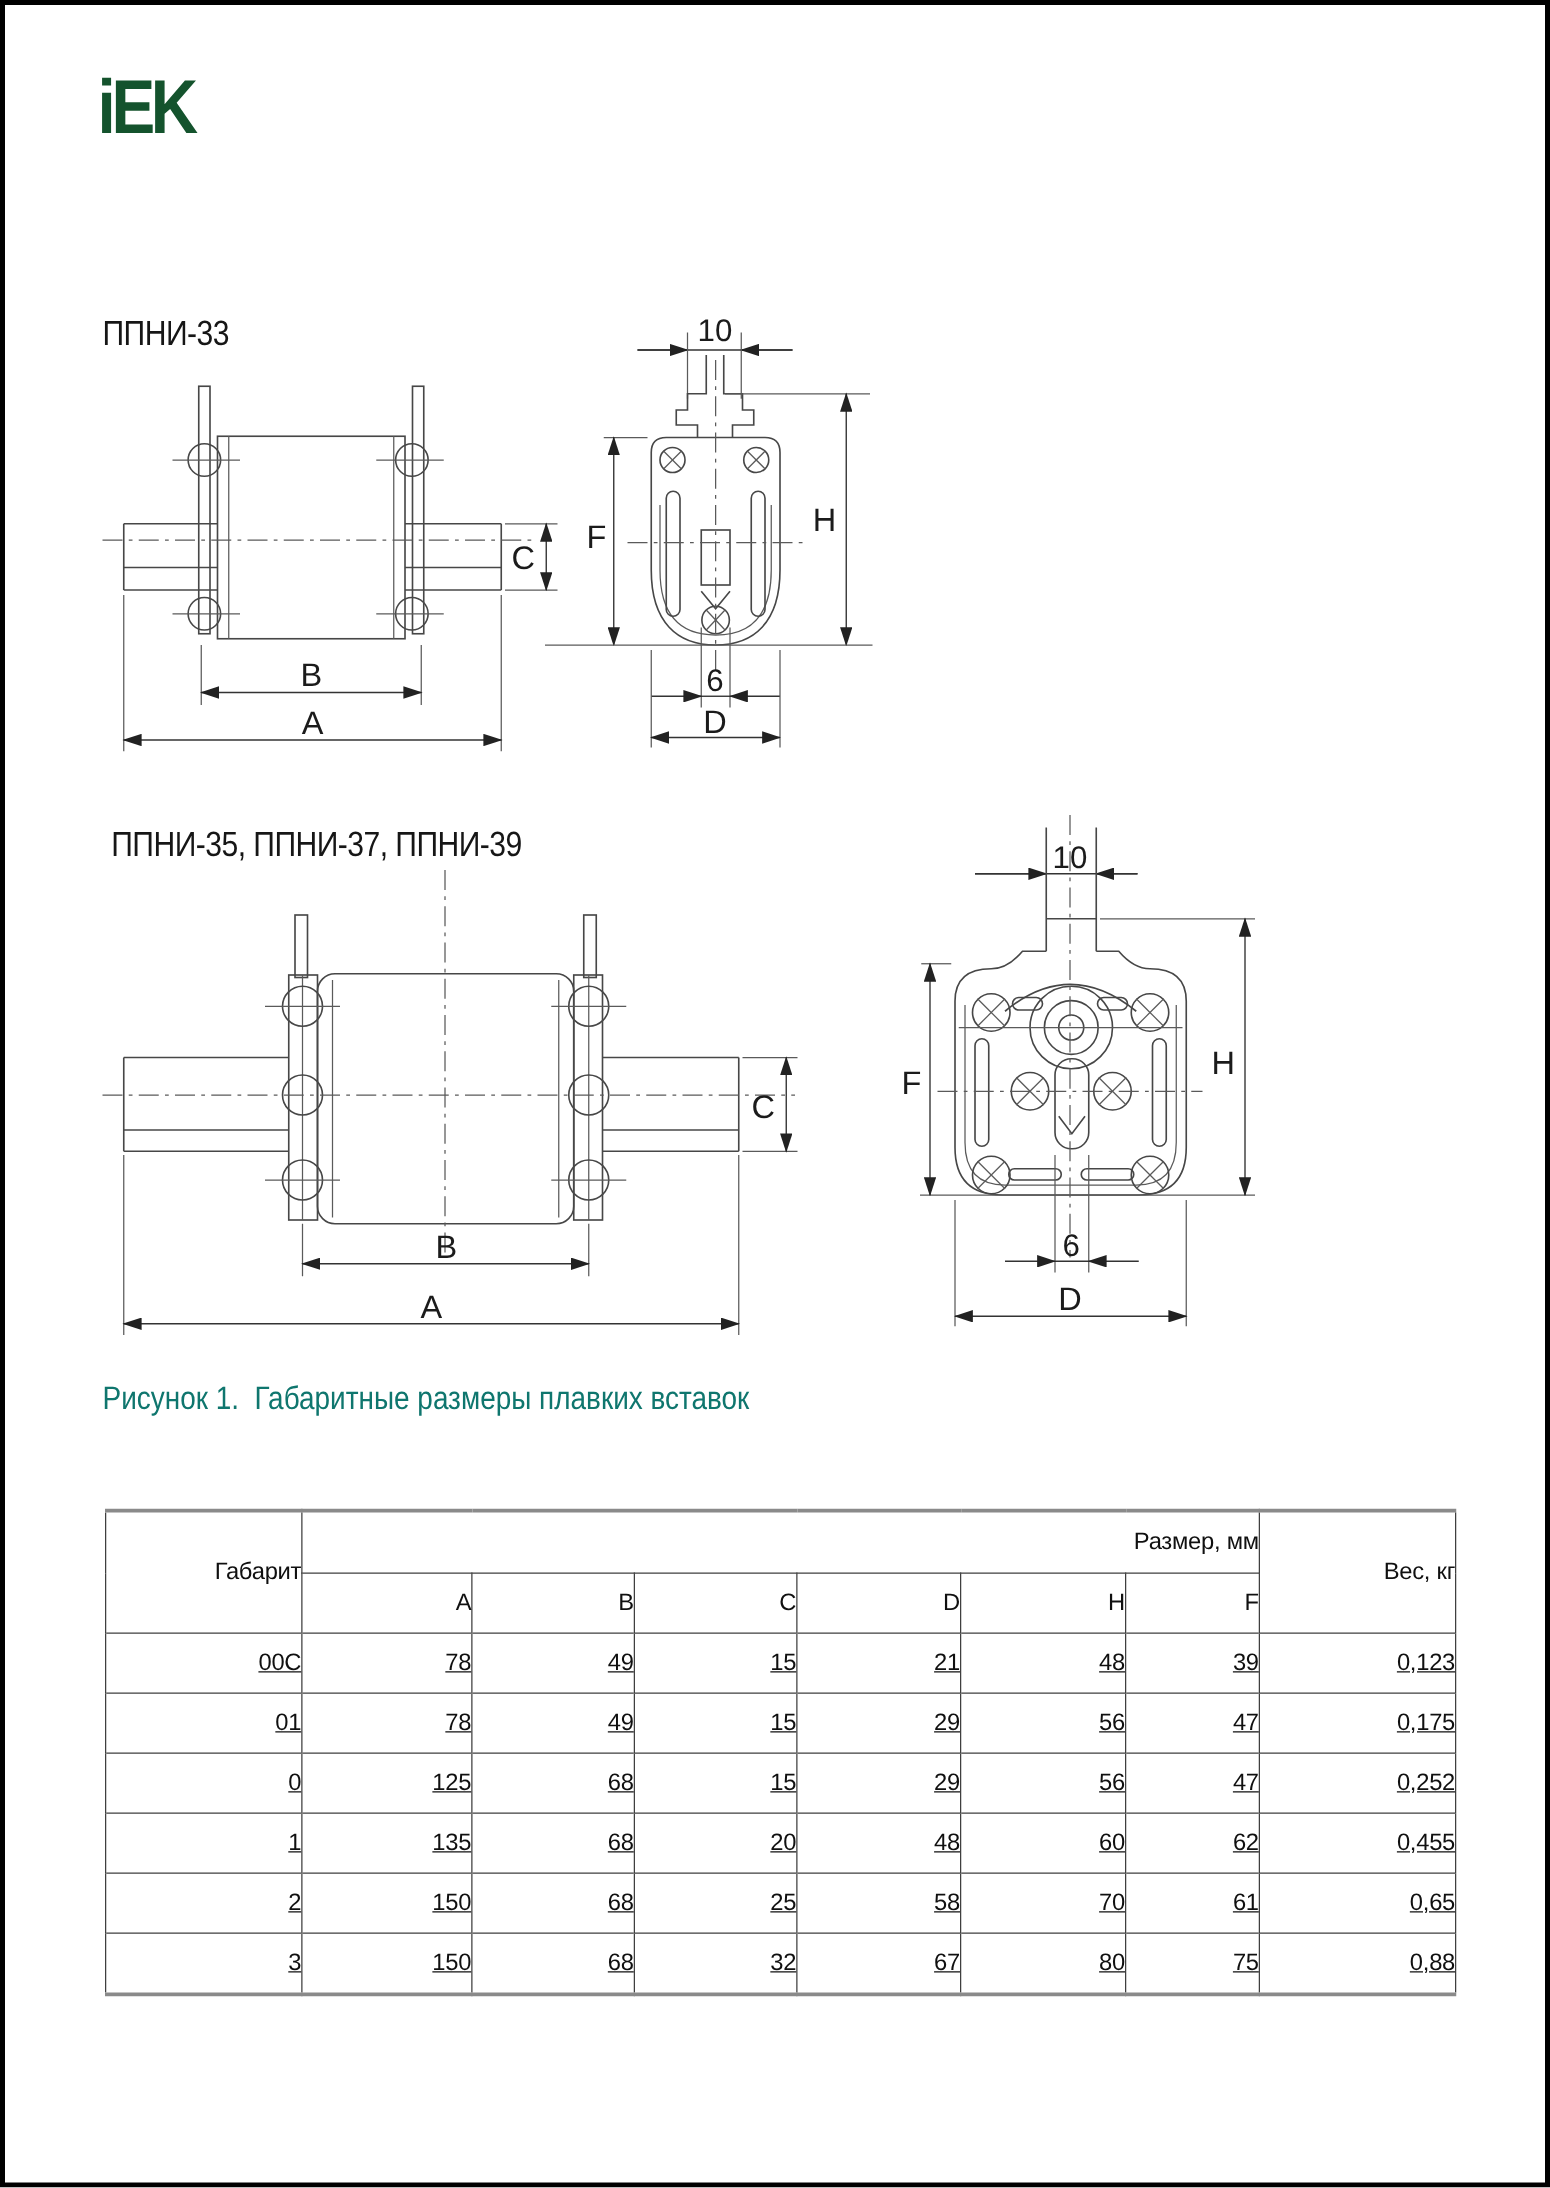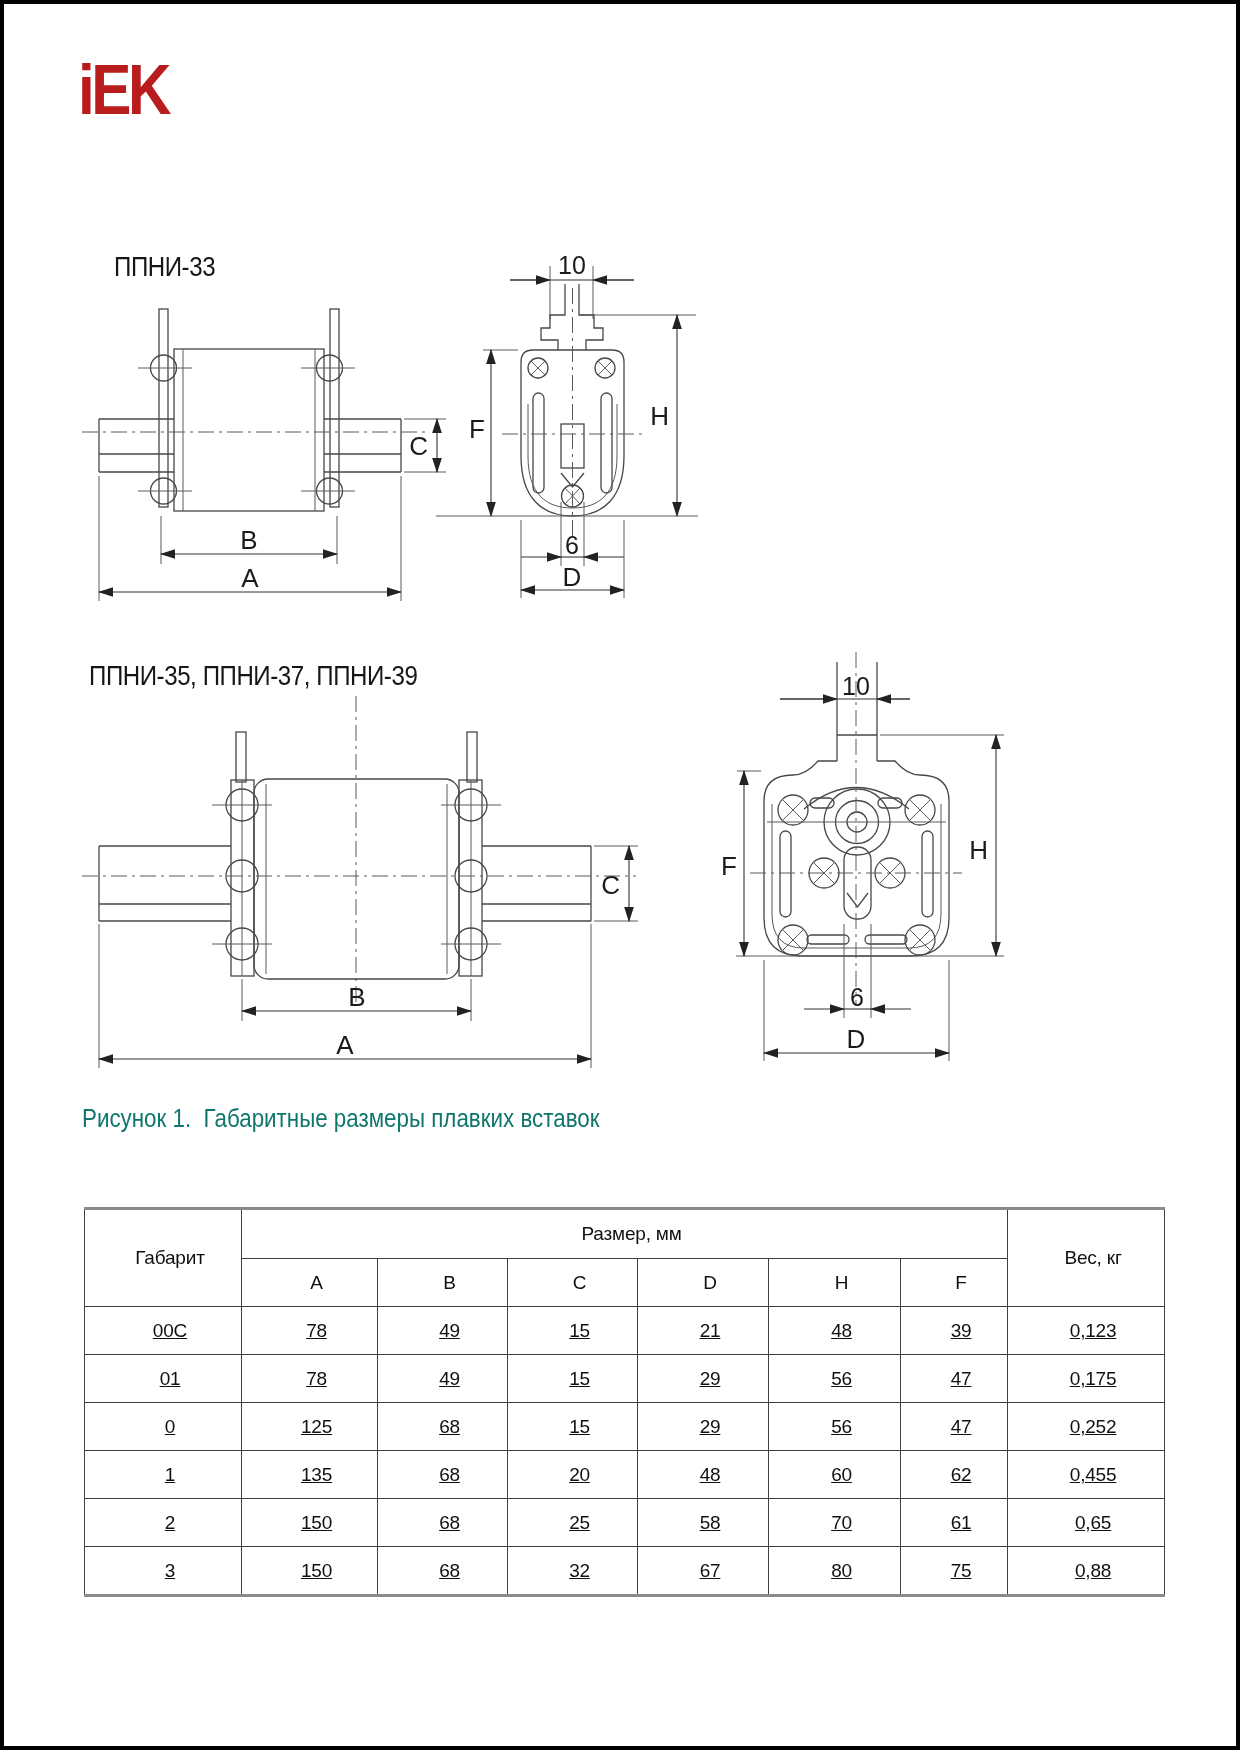--- a/index.html
+++ b/index.html
@@ -1,37 +1,37 @@
 <!DOCTYPE html>
 <html><head>
 <meta charset="utf-8">
 <style>
   html,body{margin:0;padding:0;background:#fff;}
   .page{position:relative;width:1240px;height:1750px;background:#fff;
         border:4px solid #000;box-sizing:border-box;overflow:hidden;
         font-family:"Liberation Sans",sans-serif;color:#111;}
-  .logo{position:absolute;left:74px;top:46px;font-size:70px;font-weight:bold;
-        letter-spacing:-4px;color:#b91c1c;}
+  .logo{position:absolute;left:74px;top:46px;font-size:61px;font-weight:bold;
+        letter-spacing:-4px;color:#14532d;}
   .cond{display:inline-block;transform:scaleX(0.86);transform-origin:0 50%;white-space:pre;}
   .fig-title{position:absolute;font-size:28px;color:#161616;letter-spacing:-0.5px;}
-  .t1{left:78px;top:247px;margin-left:32px;}
+  .t1{left:78px;top:247px;}
   .t2{left:85px;top:656px;}
   .caption{position:absolute;left:78px;top:1099px;font-size:26px;color:#0f766e;}
   svg.draw{position:absolute;left:0;top:0;}
   .g{stroke:#474747;fill:none;stroke-width:1.3;}
   .t{stroke:#5a5a5a;fill:none;stroke-width:1;}
   .cl{stroke:#5a5a5a;fill:none;stroke-width:1;stroke-dasharray:16 5 3 5;}
   .dim{stroke:#333;fill:none;stroke-width:1.1;}
   text.dl{font-family:"Liberation Sans",sans-serif;font-size:26px;fill:#1b1b1b;}
   text.dn{font-family:"Liberation Sans",sans-serif;font-size:25px;fill:#1b1b1b;}
   table.dim-table{position:absolute;left:80px;top:1203px;width:1080px;
         border-collapse:collapse;table-layout:fixed;
         border-top:3px solid #8a8a8a;border-bottom:3px solid #8a8a8a;
         font-size:19px;letter-spacing:-0.2px;color:#101010;}
-  table.dim-table td,table.dim-table th{font-weight:normal;text-align:center;
+  table.dim-table td,table.dim-table th{font-weight:normal;text-align:right;
         padding:0 0 0 14px;vertical-align:middle;
         border-left:1px solid #3f3f3f;border-right:1px solid #3f3f3f;}
   table.dim-table tr.h1 th{height:48px;}
   table.dim-table tr.h2 th{height:47px;}
   table.dim-table tr.dr td{height:47px;border-top:1px solid #3f3f3f;text-decoration:underline;}
   th.sizehdr{border-bottom:1px solid #3f3f3f;}
 </style>
 </head>
 <body>
 

